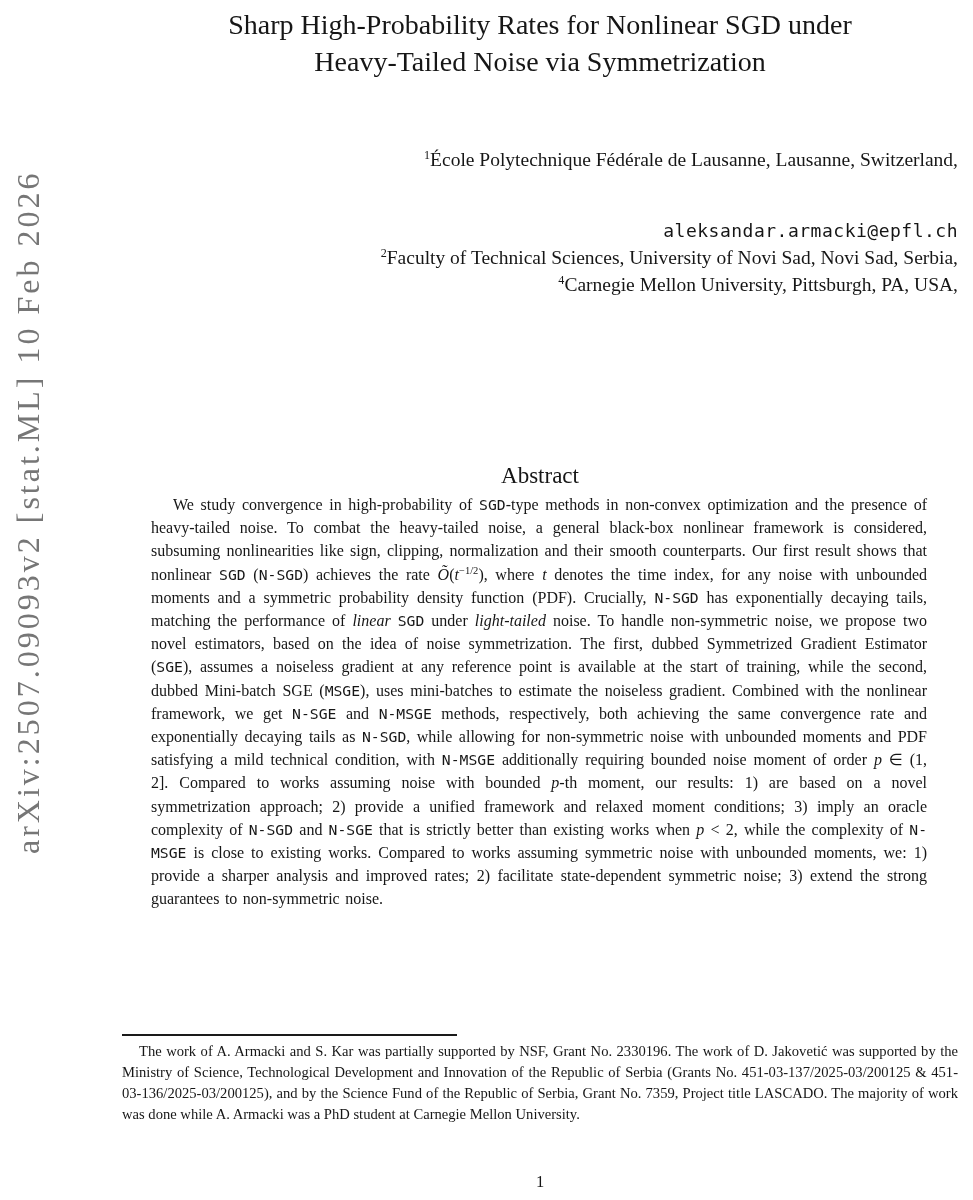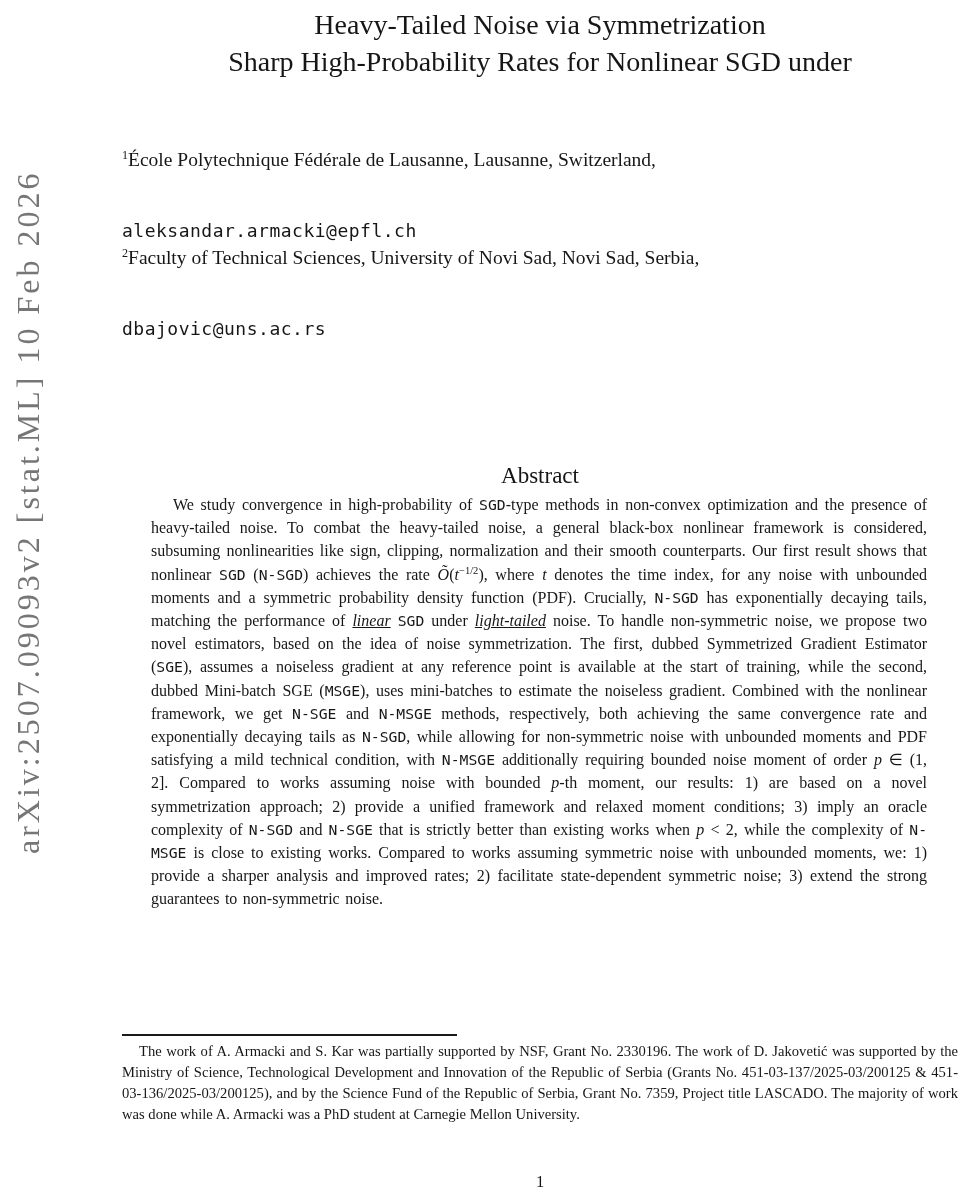--- a/index.html
+++ b/index.html
@@ -39,21 +39,21 @@
     font-size:28px;line-height:37px;
   }
   .authors-line{
     position:absolute;top:103px;left:0;width:100%;
     text-align:center;
     font-size:19.5px;
   }
   .authors-line sup{font-size:0.62em;line-height:0;}
   .affiliations{
     position:absolute;top:146px;left:0;width:100%;
-    text-align:left;
+    text-align:right;
     font-size:19.5px;line-height:27px;
   }
   .affiliations sup{font-size:0.62em;line-height:0;}
   .aff-email{
     font-family:"DejaVu Sans Mono",monospace;
     font-size:18px;letter-spacing:0.5px;line-height:27px;margin-top:44px;
   }
   .abstract-heading{
     position:absolute;top:463px;left:0;width:100%;
     text-align:center;
@@ -61,21 +61,21 @@
   }
   .abstract-body{
     position:absolute;top:493px;left:29px;width:776px;
     font-size:16px;line-height:23.2px;
     text-align:justify;
     text-indent:22px;
     word-spacing:1.5px;
   }
   .seg-p{}
   .seg-tt{font-family:"DejaVu Sans Mono",monospace;font-size:0.92em;letter-spacing:0;}
-  .seg-i{font-style:italic;text-decoration:underline;}
+  .seg-i{font-style:italic;}
   .seg-m{font-style:italic;}
   .seg-sup{font-size:0.66em;vertical-align:super;line-height:0;}
   .footnote{
     position:absolute;top:1034px;left:0;width:836px;
     font-size:14.6px;line-height:21px;
   }
   .footnote-rule{
     width:335px;height:0;
     border-top:2px solid #1a1a1a;
     margin-bottom:5px;
@@ -93,30 +93,30 @@
 </head>
 <body>
 
 <div class="page">
 
   <div class="arxiv-watermark">arXiv:2507.09093v2  [stat.ML]  10 Feb 2026</div>
 
   <div class="content">
 
     <div class="title-block">
+      <div>Sharp High-Probability Rates for Nonlinear SGD under</div>
       <div>Heavy-Tailed Noise via Symmetrization</div>
-      <div>Sharp High-Probability Rates for Nonlinear SGD under</div>
     </div>
 
 
     <div class="affiliations">
         <div class="aff-line"><sup>1</sup>École Polytechnique Fédérale de Lausanne, Lausanne, Switzerland,</div>
         <div class="aff-email">aleksandar.armacki@epfl.ch</div>
         <div class="aff-line"><sup>2</sup>Faculty of Technical Sciences, University of Novi Sad, Novi Sad, Serbia,</div>
-        <div class="aff-email">dbajovic@uns.ac.rs</div>
+        <div class="aff-line"><sup>4</sup>Carnegie Mellon University, Pittsburgh, PA, USA,</div>
       </div>
 
     <div class="abstract-heading">Abstract</div>
 
     <div class="abstract-body"><span class="seg-p">We study convergence in high-probability of </span><span class="seg-tt">SGD</span><span class="seg-p">-type methods in non-convex optimization and the presence of heavy-tailed noise. To combat the heavy-tailed noise, a general black-box nonlinear framework is considered, subsuming nonlinearities like sign, clipping, normalization and their smooth counterparts. Our first result shows that nonlinear </span><span class="seg-tt">SGD</span><span class="seg-p"> (</span><span class="seg-tt">N-SGD</span><span class="seg-p">) achieves the rate </span><span class="seg-m">Õ</span><span class="seg-p">(</span><span class="seg-m">t</span><span class="seg-sup">−1/2</span><span class="seg-p">), where </span><span class="seg-m">t</span><span class="seg-p"> denotes the time index, for any noise with unbounded moments and a symmetric probability density function (PDF). Crucially, </span><span class="seg-tt">N-SGD</span><span class="seg-p"> has exponentially decaying tails, matching the performance of </span><span class="seg-i">linear</span><span class="seg-p"> </span><span class="seg-tt">SGD</span><span class="seg-p"> under </span><span class="seg-i">light-tailed</span><span class="seg-p"> noise. To handle non-symmetric noise, we propose two novel estimators, based on the idea of noise symmetrization. The first, dubbed Symmetrized Gradient Estimator (</span><span class="seg-tt">SGE</span><span class="seg-p">), assumes a noiseless gradient at any reference point is available at the start of training, while the second, dubbed Mini-batch SGE (</span><span class="seg-tt">MSGE</span><span class="seg-p">), uses mini-batches to estimate the noiseless gradient. Combined with the nonlinear framework, we get </span><span class="seg-tt">N-SGE</span><span class="seg-p"> and </span><span class="seg-tt">N-MSGE</span><span class="seg-p"> methods, respectively, both achieving the same convergence rate and exponentially decaying tails as </span><span class="seg-tt">N-SGD</span><span class="seg-p">, while allowing for non-symmetric noise with unbounded moments and PDF satisfying a mild technical condition, with </span><span class="seg-tt">N-MSGE</span><span class="seg-p"> additionally requiring bounded noise moment of order </span><span class="seg-m">p</span><span class="seg-p"> ∈ (1, 2]. Compared to works assuming noise with bounded </span><span class="seg-m">p</span><span class="seg-p">-th moment, our results: 1) are based on a novel symmetrization approach; 2) provide a unified framework and relaxed moment conditions; 3) imply an oracle complexity of </span><span class="seg-tt">N-SGD</span><span class="seg-p"> and </span><span class="seg-tt">N-SGE</span><span class="seg-p"> that is strictly better than existing works when </span><span class="seg-m">p</span><span class="seg-p"> &lt; 2, while the complexity of </span><span class="seg-tt">N-MSGE</span><span class="seg-p"> is close to existing works. Compared to works assuming symmetric noise with unbounded moments, we: 1) provide a sharper analysis and improved rates; 2) facilitate state-dependent symmetric noise; 3) extend the strong guarantees to non-symmetric noise.</span></div>
 
     <div class="footnote">
       <div class="footnote-rule"></div>
       <div class="footnote-text">The work of A. Armacki and S. Kar was partially supported by NSF, Grant No. 2330196. The work of D. Jakovetić was supported by the Ministry of Science, Technological Development and Innovation of the Republic of Serbia (Grants No. 451-03-137/2025-03/200125 &amp; 451-03-136/2025-03/200125), and by the Science Fund of the Republic of Serbia, Grant No. 7359, Project title LASCADO. The majority of work was done while A. Armacki was a PhD student at Carnegie Mellon University.</div>
     </div>

